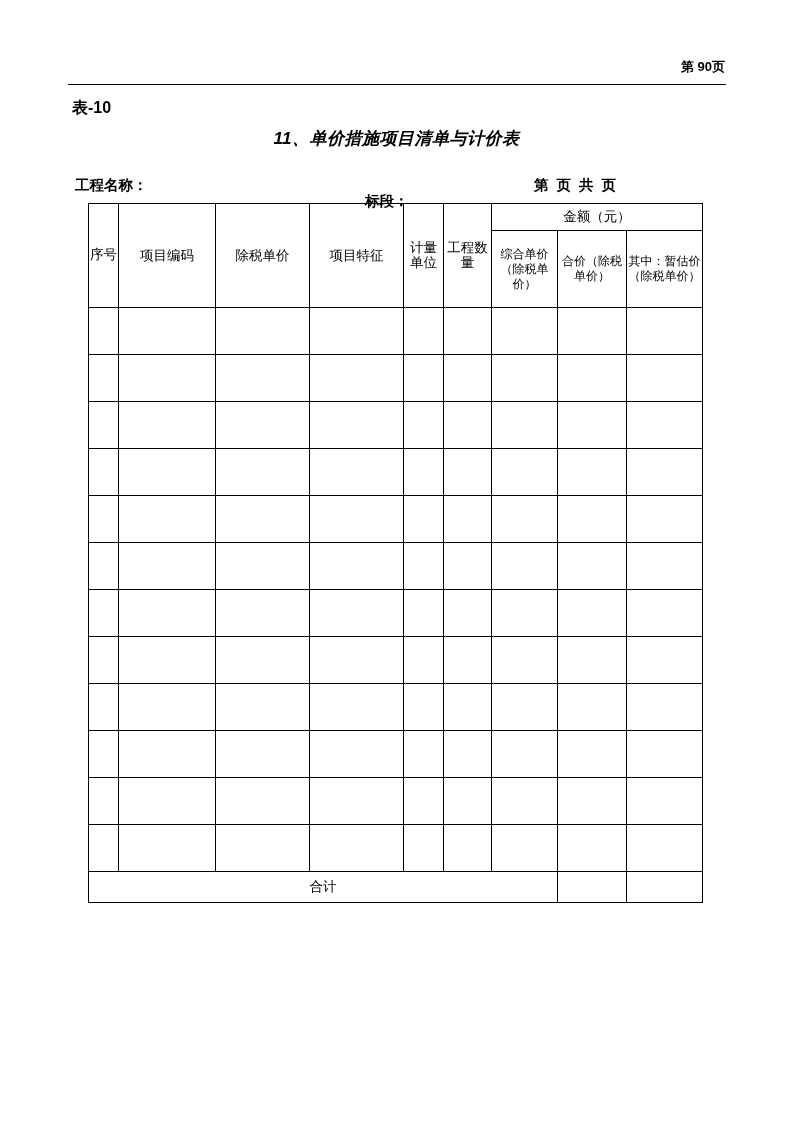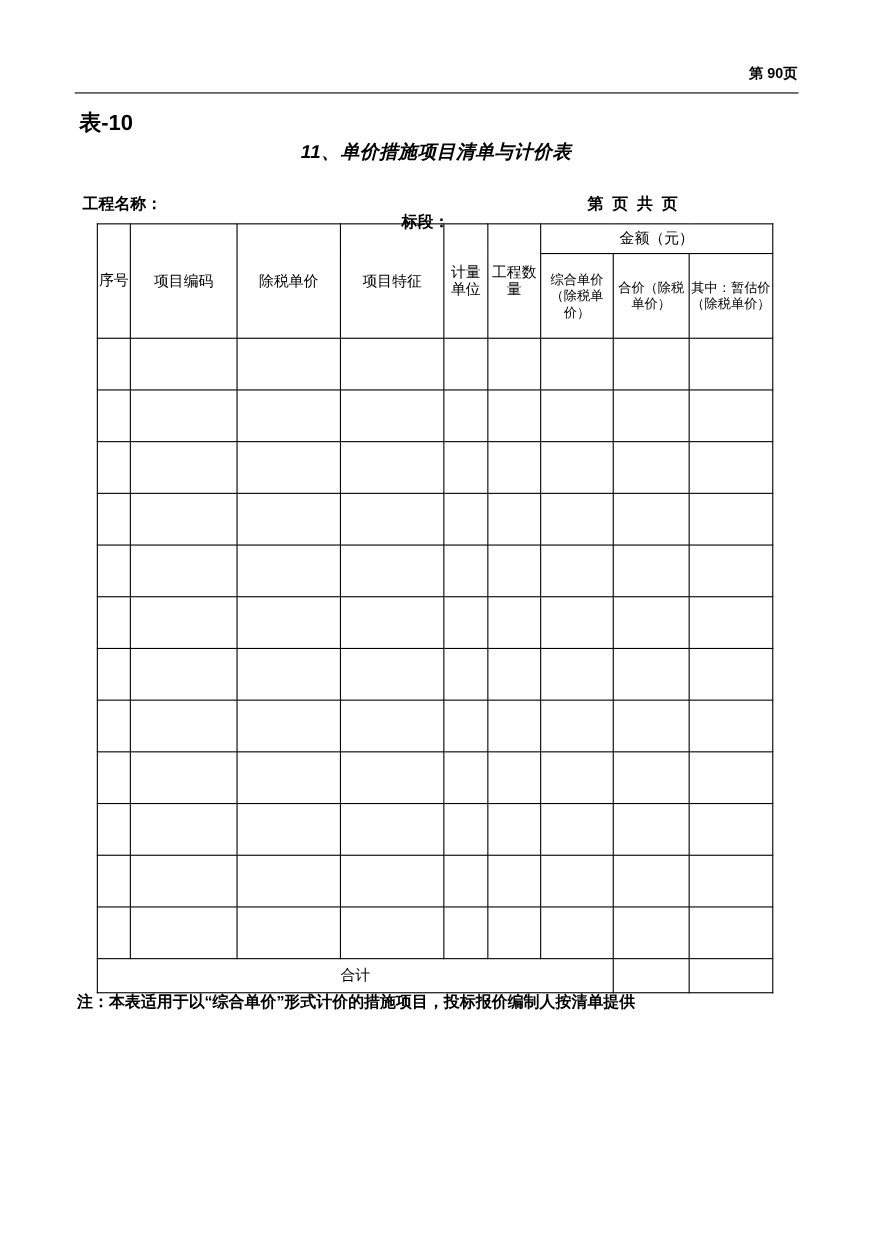--- a/index.html
+++ b/index.html
@@ -39,21 +39,21 @@
     font-weight: bold;
     letter-spacing: 0px;
   }
 
   
   .form-code {
     position: absolute;
     left: 72px;
     top: 98px;
     font-family: "Liberation Sans", "DejaVu Sans", sans-serif;
-    font-size: 20px;
+    font-size: 16px;
     font-weight: bold;
   }
   .doc-title {
     position: absolute;
     left: 0;
     top: 127px;
     width: 793px;
     text-align: center;
     font-family: "Liberation Sans", "DejaVu Sans", sans-serif;
     font-size: 17px;
@@ -331,16 +331,15 @@
         <tr>
           <td class="total-cell" colspan="7">合计</td>
           <td class="total-cell"></td>
           <td class="total-cell"></td>
         </tr>
       </tbody>
     </table>
   </div>
 
   <div class="note">
-    <div>注：本表适用于以“综合单价”形式计价的措施项目，投标报价编制人按清单提供</div>
   </div>
 
 </div>
 
 </body></html>

